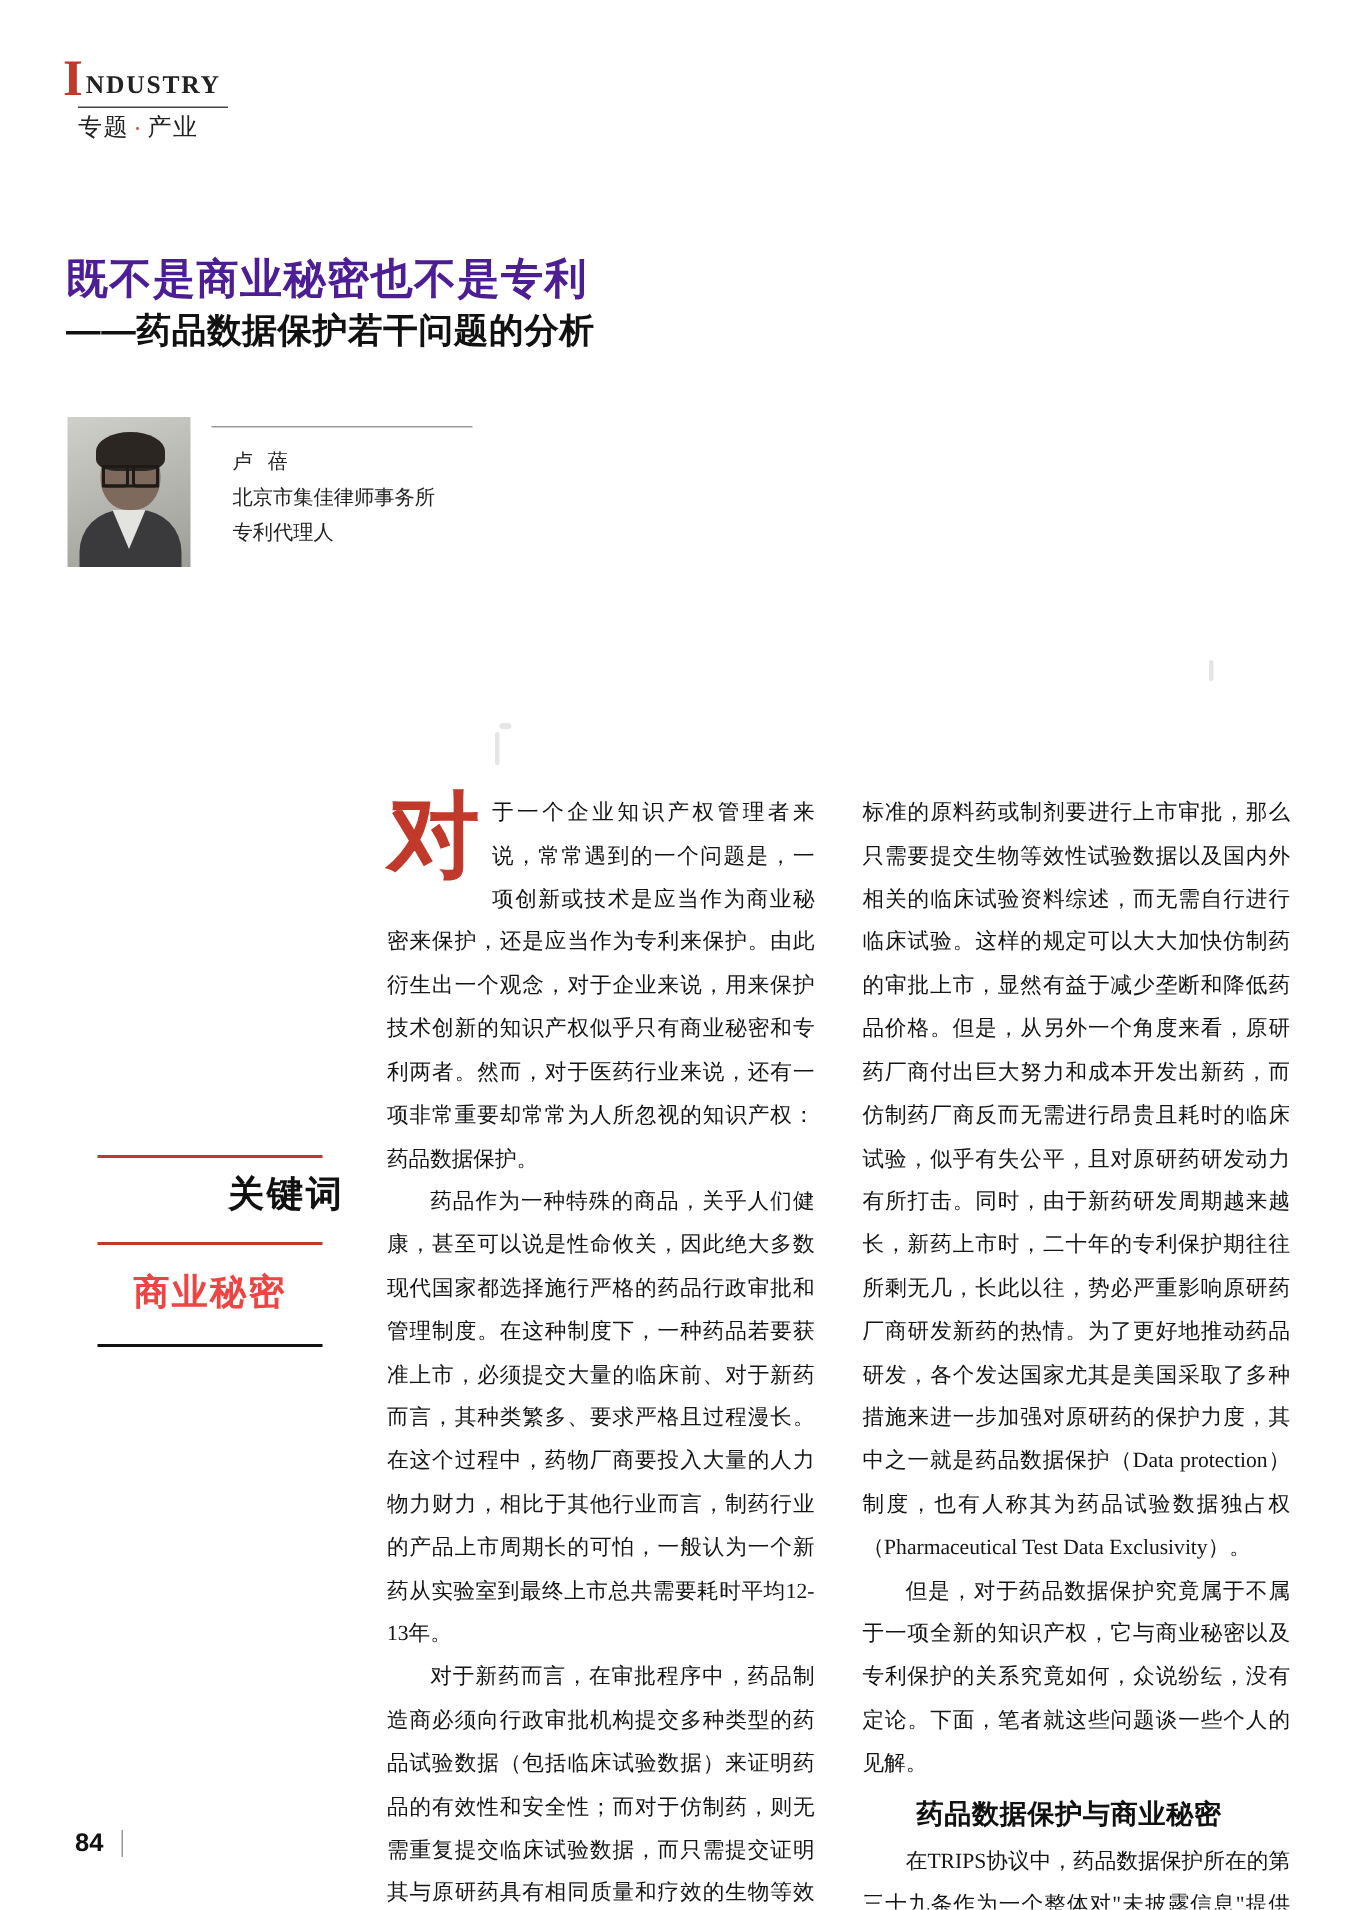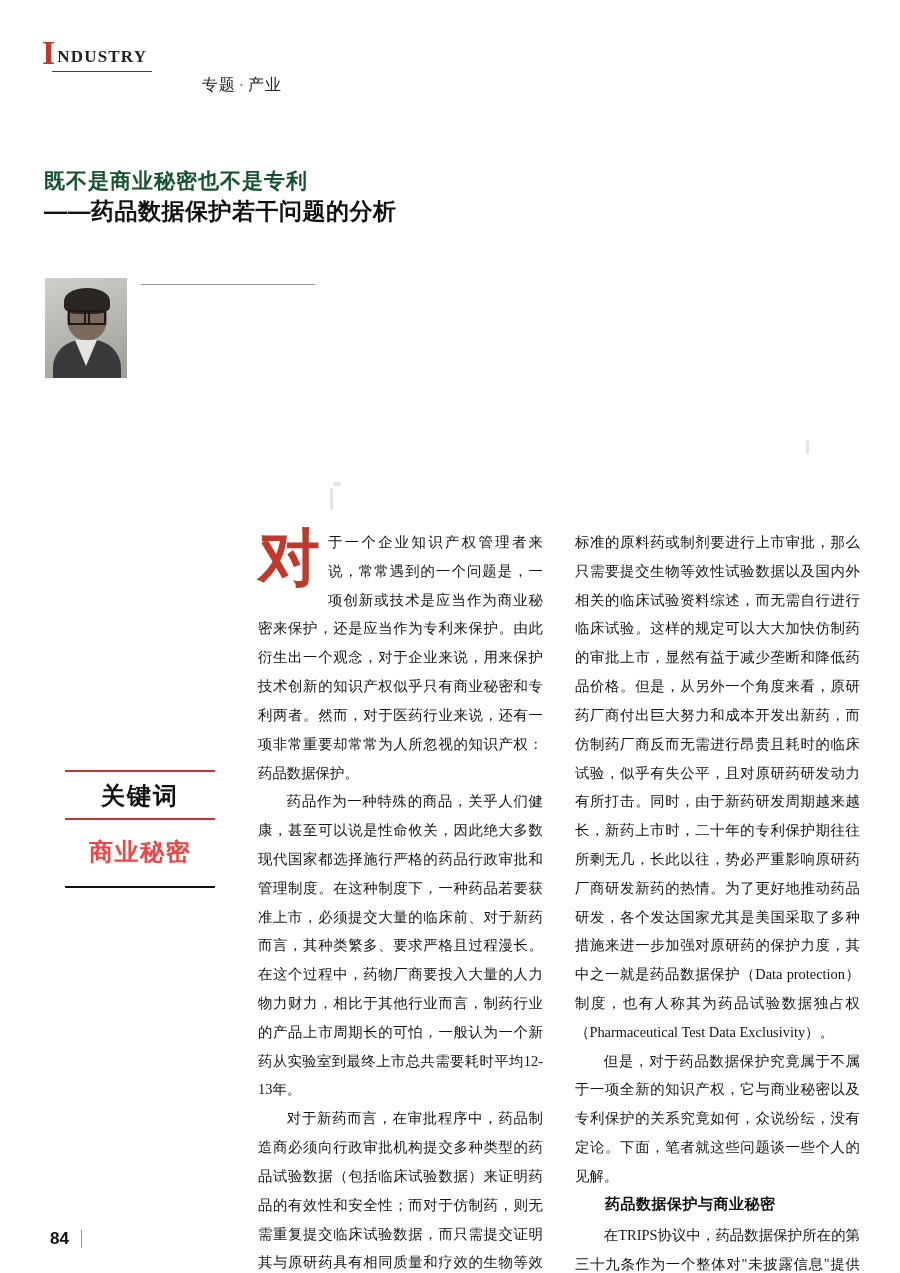--- a/index.html
+++ b/index.html
@@ -49,40 +49,39 @@
     height: 1px;
     background: #444;
     margin: 2px 0 3px 10px;
   }
   .runhead-cn {
     font-family: "Liberation Sans", sans-serif;
     font-size: 16px;
     letter-spacing: 1px;
     color: #222;
     margin-left: 10px;
-    text-align: right;
   }
   .runhead-cn .dot {
     color: #c0392b;
     padding: 0 3px;
   }
 
   
   .title-wrap {
     position: absolute;
     left: 44px;
     top: 168px;
     width: 640px;
   }
   .title-main {
     font-family: "Liberation Sans", sans-serif;
     font-weight: bold;
-    font-size: 21px;
+    font-size: 28px;
     letter-spacing: 1px;
-    color: #14532d;
+    color: #4c1d95;
     line-height: 1.25;
   }
   .title-sub {
     font-family: "Liberation Sans", sans-serif;
     font-weight: bold;
     font-size: 23px;
     letter-spacing: 0.5px;
     color: #111;
     margin-top: 3px;
     line-height: 1.3;
@@ -195,21 +194,22 @@
     height: 2px;
     background: #c0392b;
     margin: 0 auto 8px;
   }
   .kw-title {
     font-family: "Liberation Sans", sans-serif;
     font-weight: bold;
     font-size: 24px;
     letter-spacing: 2px;
     color: #111;
-    margin-bottom: 6px;
+    margin-bottom: 16px;
+    text-align: right;
   }
   .kw-rule-mid {
     width: 150px;
     height: 2px;
     background: #c0392b;
     margin: 4px auto 12px;
   }
   .kw-item {
     font-family: "Liberation Sans", sans-serif;
     font-weight: bold;
@@ -252,34 +252,34 @@
     float: left;
     font-family: "Liberation Serif", serif;
     font-size: 62px;
     line-height: 0.92;
     font-weight: bold;
     color: #c0392b;
     margin: 2px 8px 0 0;
   }
 
   .subhead {
-    font-family: Liberation Mono, monospace;
-    font-weight: bold;
-    font-size: 15px;
+    font-family: Liberation Serif, serif;
+    font-weight: bold;
+    font-size: 18px;
     letter-spacing: 0.5px;
     color: #111;
     margin: 6px 0 2px;
     text-indent: 0;
   }
 
   
   .footer {
     position: absolute;
     left: 50px;
-    bottom: 24px;
+    bottom: 34px;
     display: flex;
     align-items: center;
     gap: 12px;
   }
   .folio {
     font-family: "Liberation Sans", sans-serif;
     font-weight: bold;
     font-size: 17px;
     color: #111;
   }
@@ -317,20 +317,25 @@
 
 <div class="author-block">
   <div class="author-photo">
     <div class="ph-body"></div>
     <div class="ph-shirt"></div>
     <div class="ph-head"></div>
     <div class="ph-hair"></div>
     <div class="ph-glass"></div>
   </div>
   <div class="author-line"></div>
+  <div class="author-info">
+    <div class="author-name">卢 蓓</div>
+    <div>北京市集佳律师事务所</div>
+    <div>专利代理人</div>
+  </div>
 </div>
 
 <div class="keywords">
   <div class="kw-rule-top"></div>
   <div class="kw-title">关键词</div>
   <div class="kw-rule-mid"></div>
   <div class="kw-item">商业秘密</div>
   <div class="kw-rule-bottom"></div>
 </div>
 

